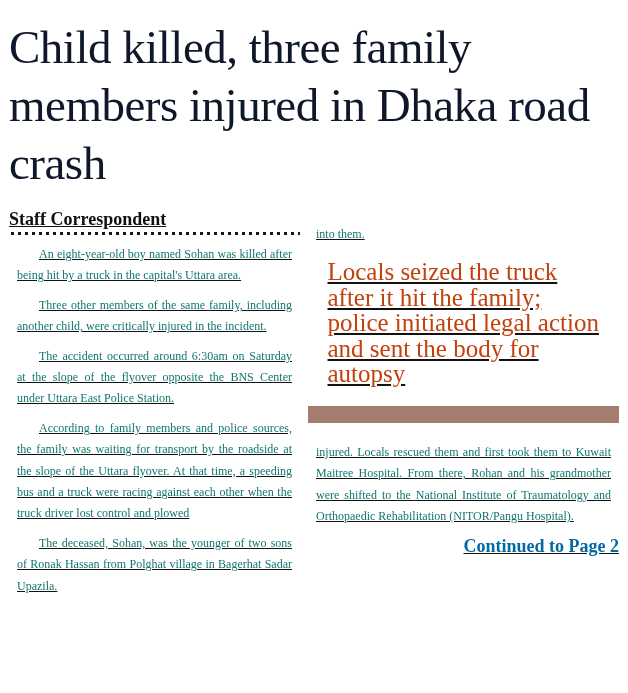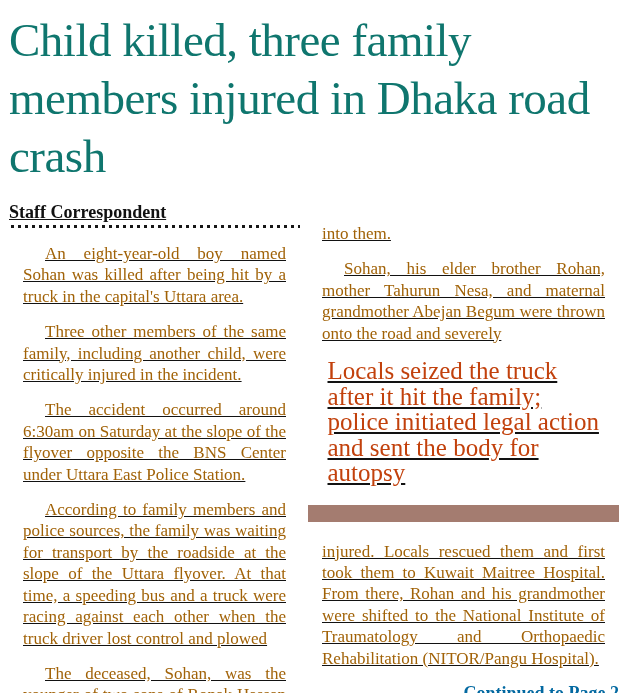--- a/index.html
+++ b/index.html
@@ -12,26 +12,26 @@
     width: 628px;
     height: 693px;
     background: #ffffff;
     overflow: hidden;
     box-sizing: border-box;
     padding: 6px 9px 0 9px;
     font-family: "Liberation Serif", "DejaVu Serif", serif;
     color: #121212;
   }
   .headline {
-    margin: 5px 0 17px 0;
+    margin: 12px 0 17px 0;
     font-size: 47px;
     line-height: 58px;
     font-weight: normal;
     letter-spacing: -0.5px;
-    color: #0f766e;
+    color: #0f172a;
   }
   .columns {
     display: flex;
     gap: 8px;
     text-decoration: underline;
   }
   .col-left {
     width: 291px;
     flex: 0 0 291px;
   }
@@ -47,26 +47,26 @@
   }
   .dotted-rule {
     height: 5px;
     margin: 2px 0 7px 0;
     background-image: radial-gradient(circle, #161616 1.5px, transparent 1.8px);
     background-size: 7px 5px;
     background-position: 0 50%;
     background-repeat: repeat-x;
   }
   p.body {
-    margin: 14px;
-    font-size: 17px;
+    margin: 8px;
+    font-size: 12px;
     line-height: 21.4px;
     text-align: justify;
     text-indent: 22px;
-    color: #a16207;
+    color: #0f766e;
   }
   p.body.no-indent {
     text-indent: 0;
   }
   .pull-quote {
     margin: 14px auto 19px auto;
     width: 272px;
     font-size: 25px;
     line-height: 25.5px;
     text-align: left;
@@ -100,21 +100,20 @@
       <div class="dotted-rule"></div>
       <p class="body">An eight-year-old boy named Sohan was killed after being hit by a truck in the capital's Uttara area.</p>
       <p class="body">Three other members of the same family, including another child, were critically injured in the incident.</p>
       <p class="body">The accident occurred around 6:30am on Saturday at the slope of the flyover opposite the BNS Center under Uttara East Police Station.</p>
       <p class="body">According to family members and police sources, the family was waiting for transport by the roadside at the slope of the Uttara flyover. At that time, a speeding bus and a truck were racing against each other when the truck driver lost control and plowed</p>
       <p class="body">The deceased, Sohan, was the younger of two sons of Ronak Hassan from Polghat village in Bagerhat Sadar Upazila.</p>
     </div>
 
     <div class="col-right">
       <p class="body no-indent">into them.</p>
-      <p class="body">Sohan, his elder brother Rohan, mother Tahurun Nesa, and maternal grandmother Abejan Begum were thrown onto the road and severely</p>
       <div class="pull-quote">Locals seized the truck after it hit the family; police initiated legal action and sent the body for autopsy</div>
       <div class="accent-bar" style="background: rgb(164, 124, 112);"></div>
       <p class="body no-indent">injured. Locals rescued them and first took them to Kuwait Maitree Hospital. From there, Rohan and his grandmother were shifted to the National Institute of Traumatology and Orthopaedic Rehabilitation (NITOR/Pangu Hospital).</p>
       <div class="continued">Continued to Page 2</div>
     </div>
 
   </div>
 </div>
 
 </body></html>

